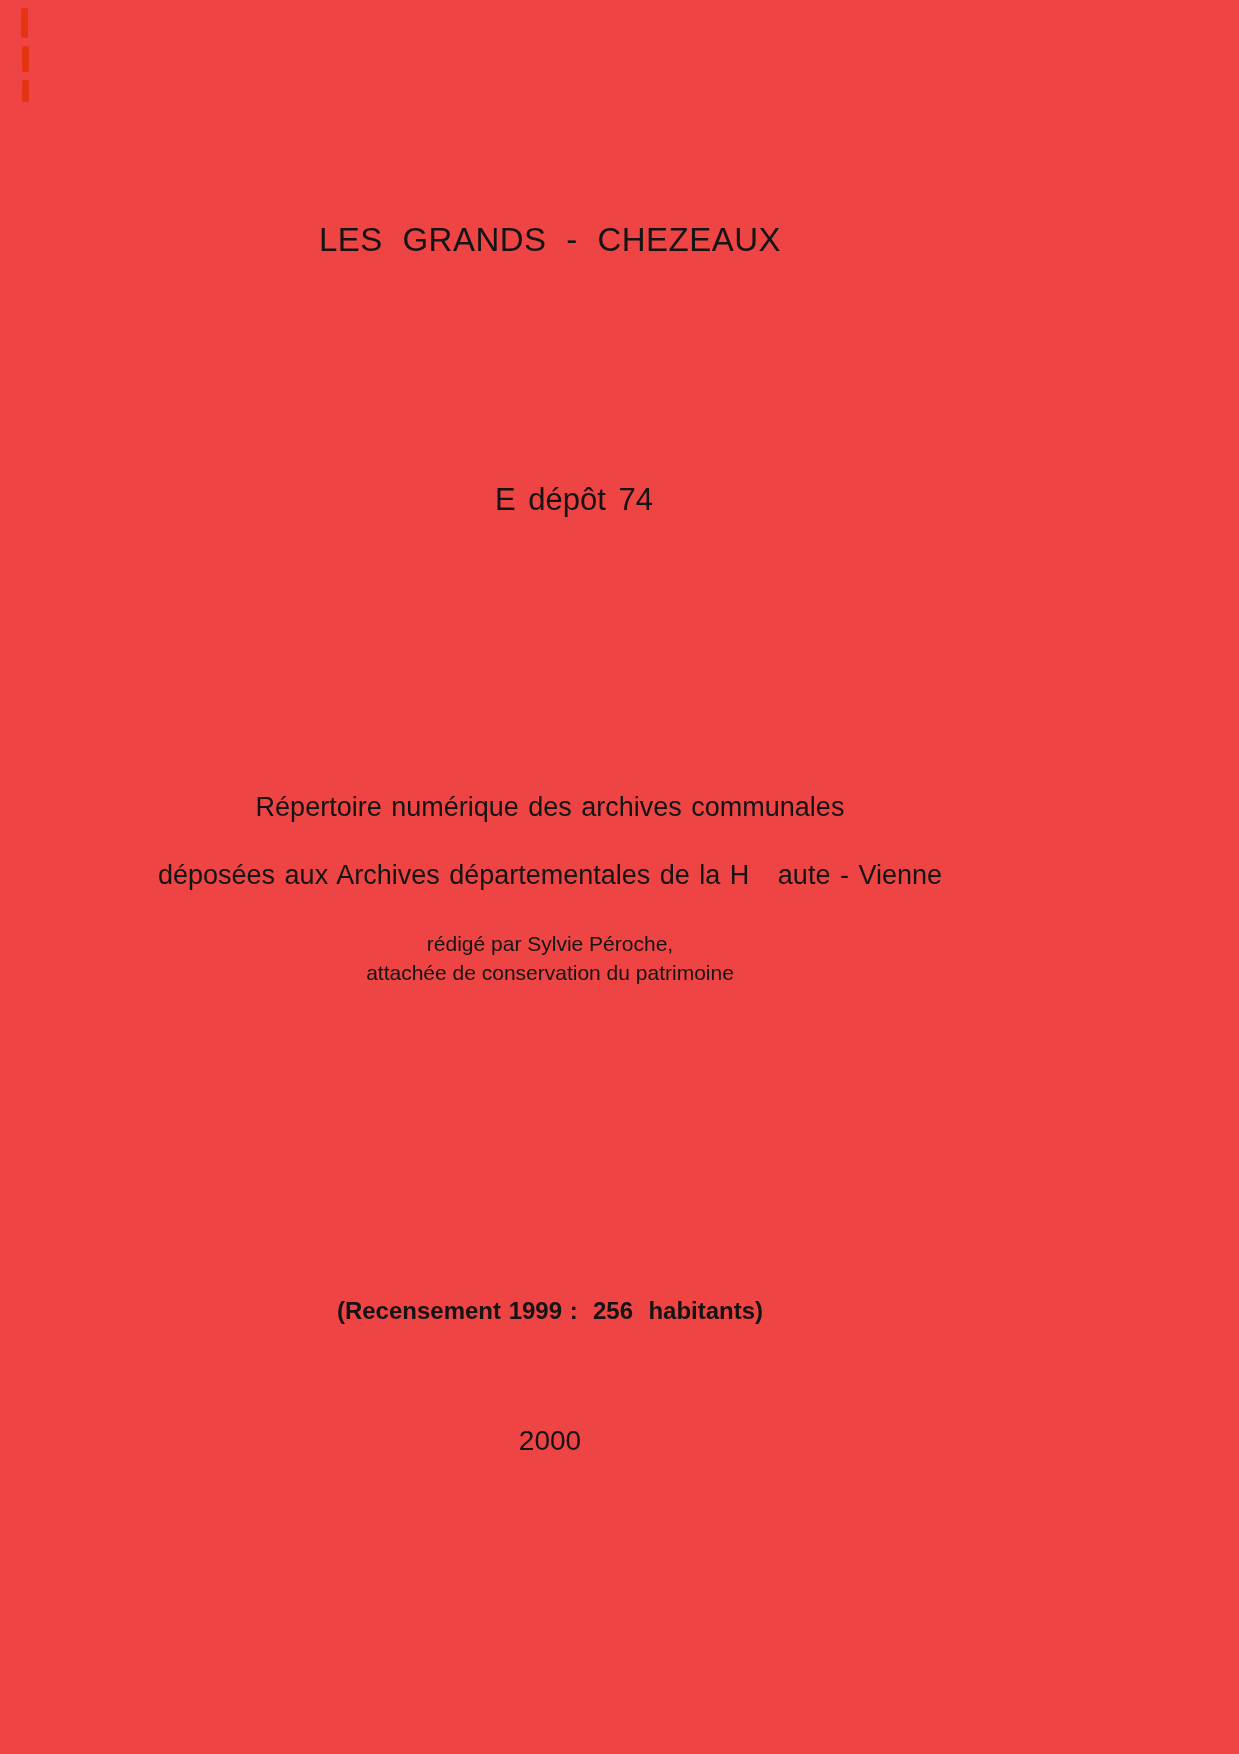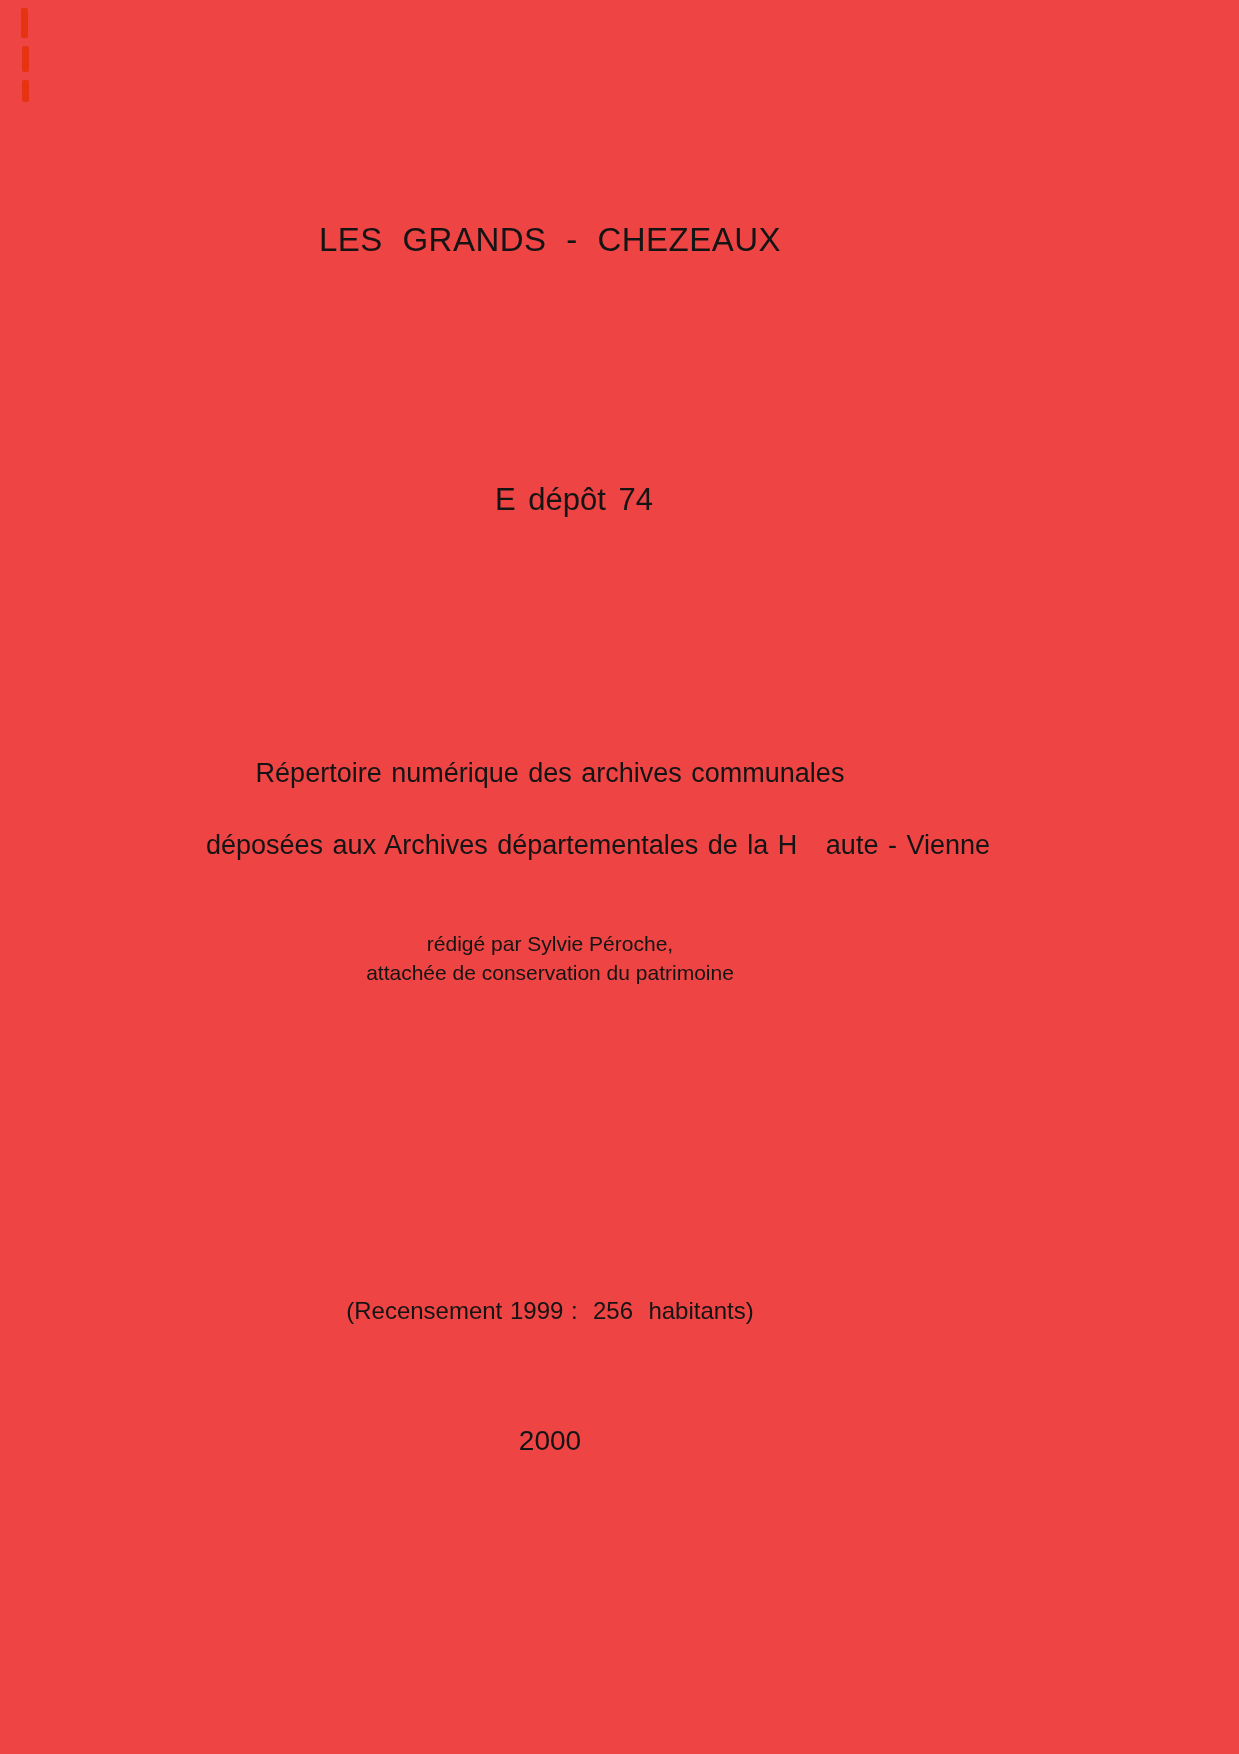--- a/index.html
+++ b/index.html
@@ -31,47 +31,47 @@
     letter-spacing: 0.5px;
     word-spacing: 10px;
   }
   .fonds-reference {
     top: 482px;
     font-size: 31px;
     word-spacing: 4px;
     padding-left: 24px;
   }
   .subtitle-1 {
-    top: 758px;
+    top: 792px;
     font-size: 27px;
     word-spacing: 2px;
   }
   .subtitle-2 {
-    top: 830px;
+    top: 860px;
     font-size: 27px;
     word-spacing: 2px;
-    padding-left: 48px;
   }
   .credit-1 {
     top: 932px;
     font-size: 21px;
   }
   .credit-2 {
     top: 961px;
     font-size: 21px;
   }
   .date-range {
     top: 1082px;
     font-size: 33px;
     word-spacing: 6px;
   }
   .census-note {
     top: 1297px;
     font-size: 24px;
     word-spacing: 1px;
+    font-weight: bold;
   }
   .publication-year {
     top: 1425px;
     font-size: 28px;
   }
   
   .margin-mark {
     position: absolute;
     width: 7px;
     border-radius: 2px;

